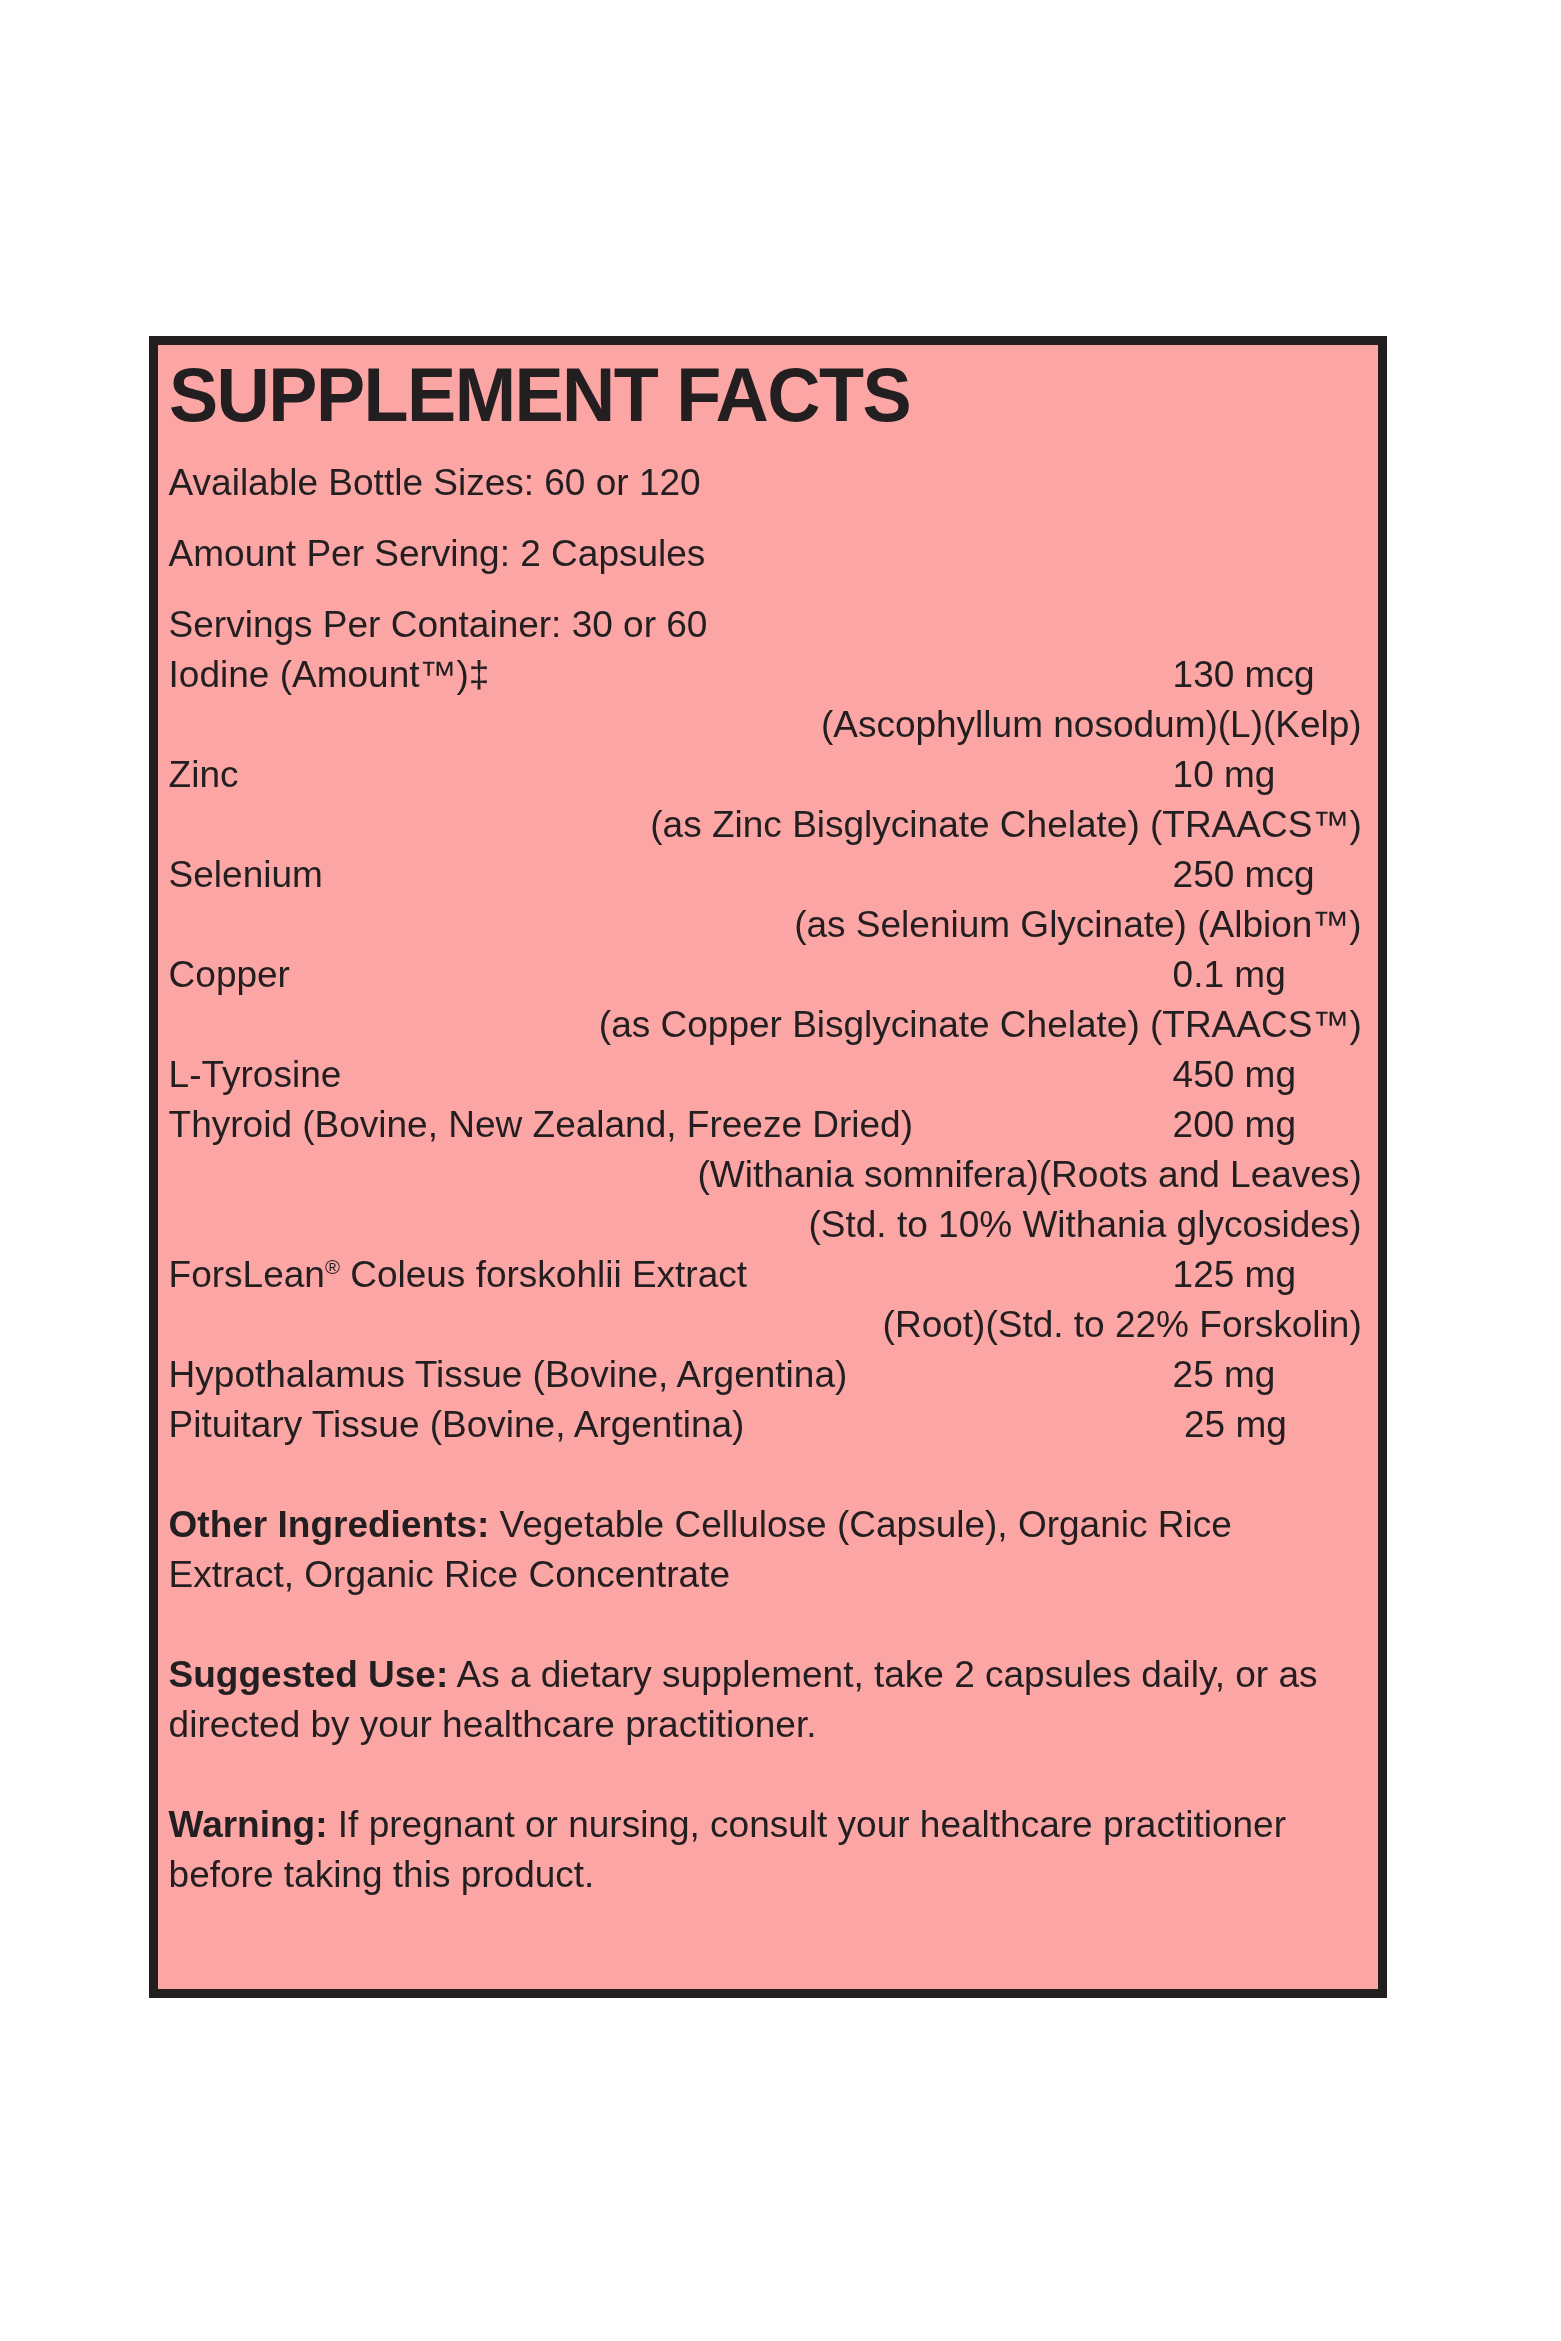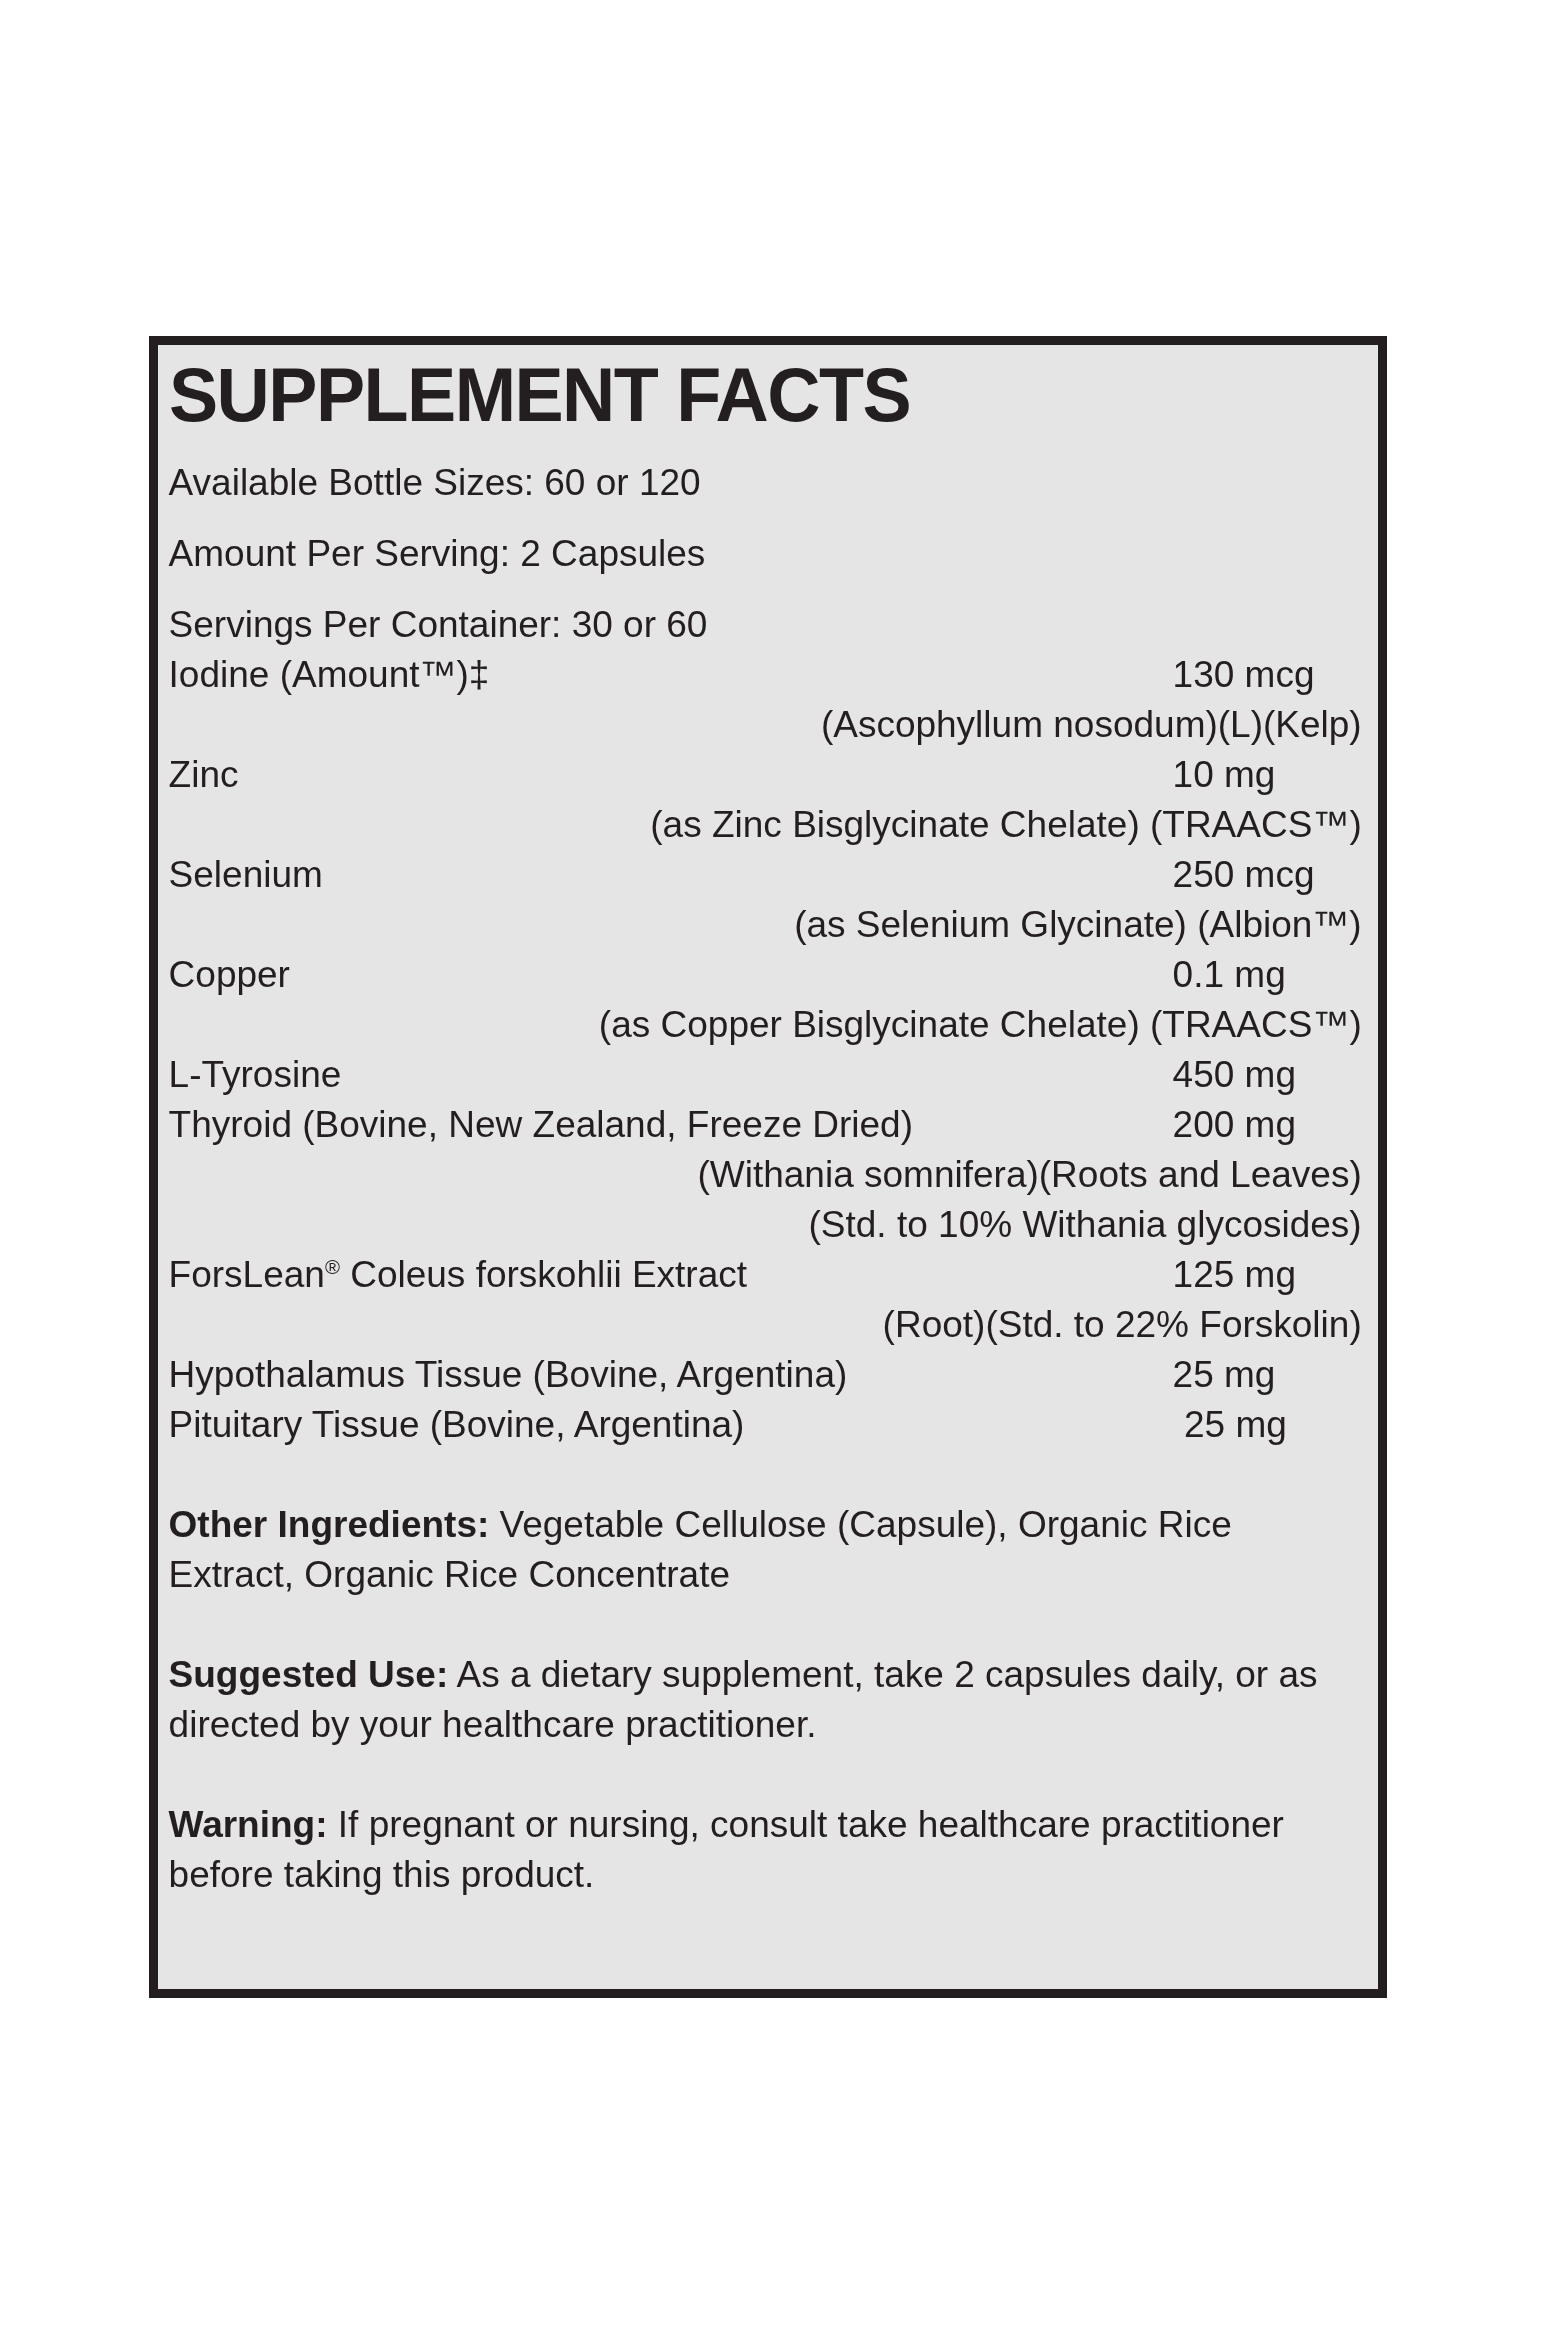--- a/index.html
+++ b/index.html
@@ -16,21 +16,21 @@
     overflow: hidden;
   }
   .label-box {
     position: absolute;
     left: 149px;
     top: 336px;
     width: 1238px;
     height: 1662px;
     box-sizing: border-box;
     border: 9px solid #231f20;
-    background: #e5e5e5;
+    background: #fca5a5;
     padding: 6.5px 16.3px 0 10.6px;
   }
   .title {
     font-size: 76px;
     font-weight: 700;
     letter-spacing: -1.6px;
     line-height: 85px;
     margin: 0 0 4.9px 0;
     white-space: nowrap;
     transform: scaleX(0.97);
@@ -151,16 +151,16 @@
     <span>Vegetable Cellulose (Capsule), Organic Rice Extract, Organic Rice Concentrate</span>
   </p>
 
   <p class="para">
     <span class="para-label">Suggested Use:</span>
     <span>As a dietary supplement, take 2 capsules daily, or as directed by your healthcare practitioner.</span>
   </p>
 
   <p class="para">
     <span class="para-label">Warning:</span>
-    <span>If pregnant or nursing, consult take healthcare practitioner before taking this product.</span>
+    <span>If pregnant or nursing, consult your healthcare practitioner before taking this product.</span>
   </p>
 </div>
 
 
 </body></html>

